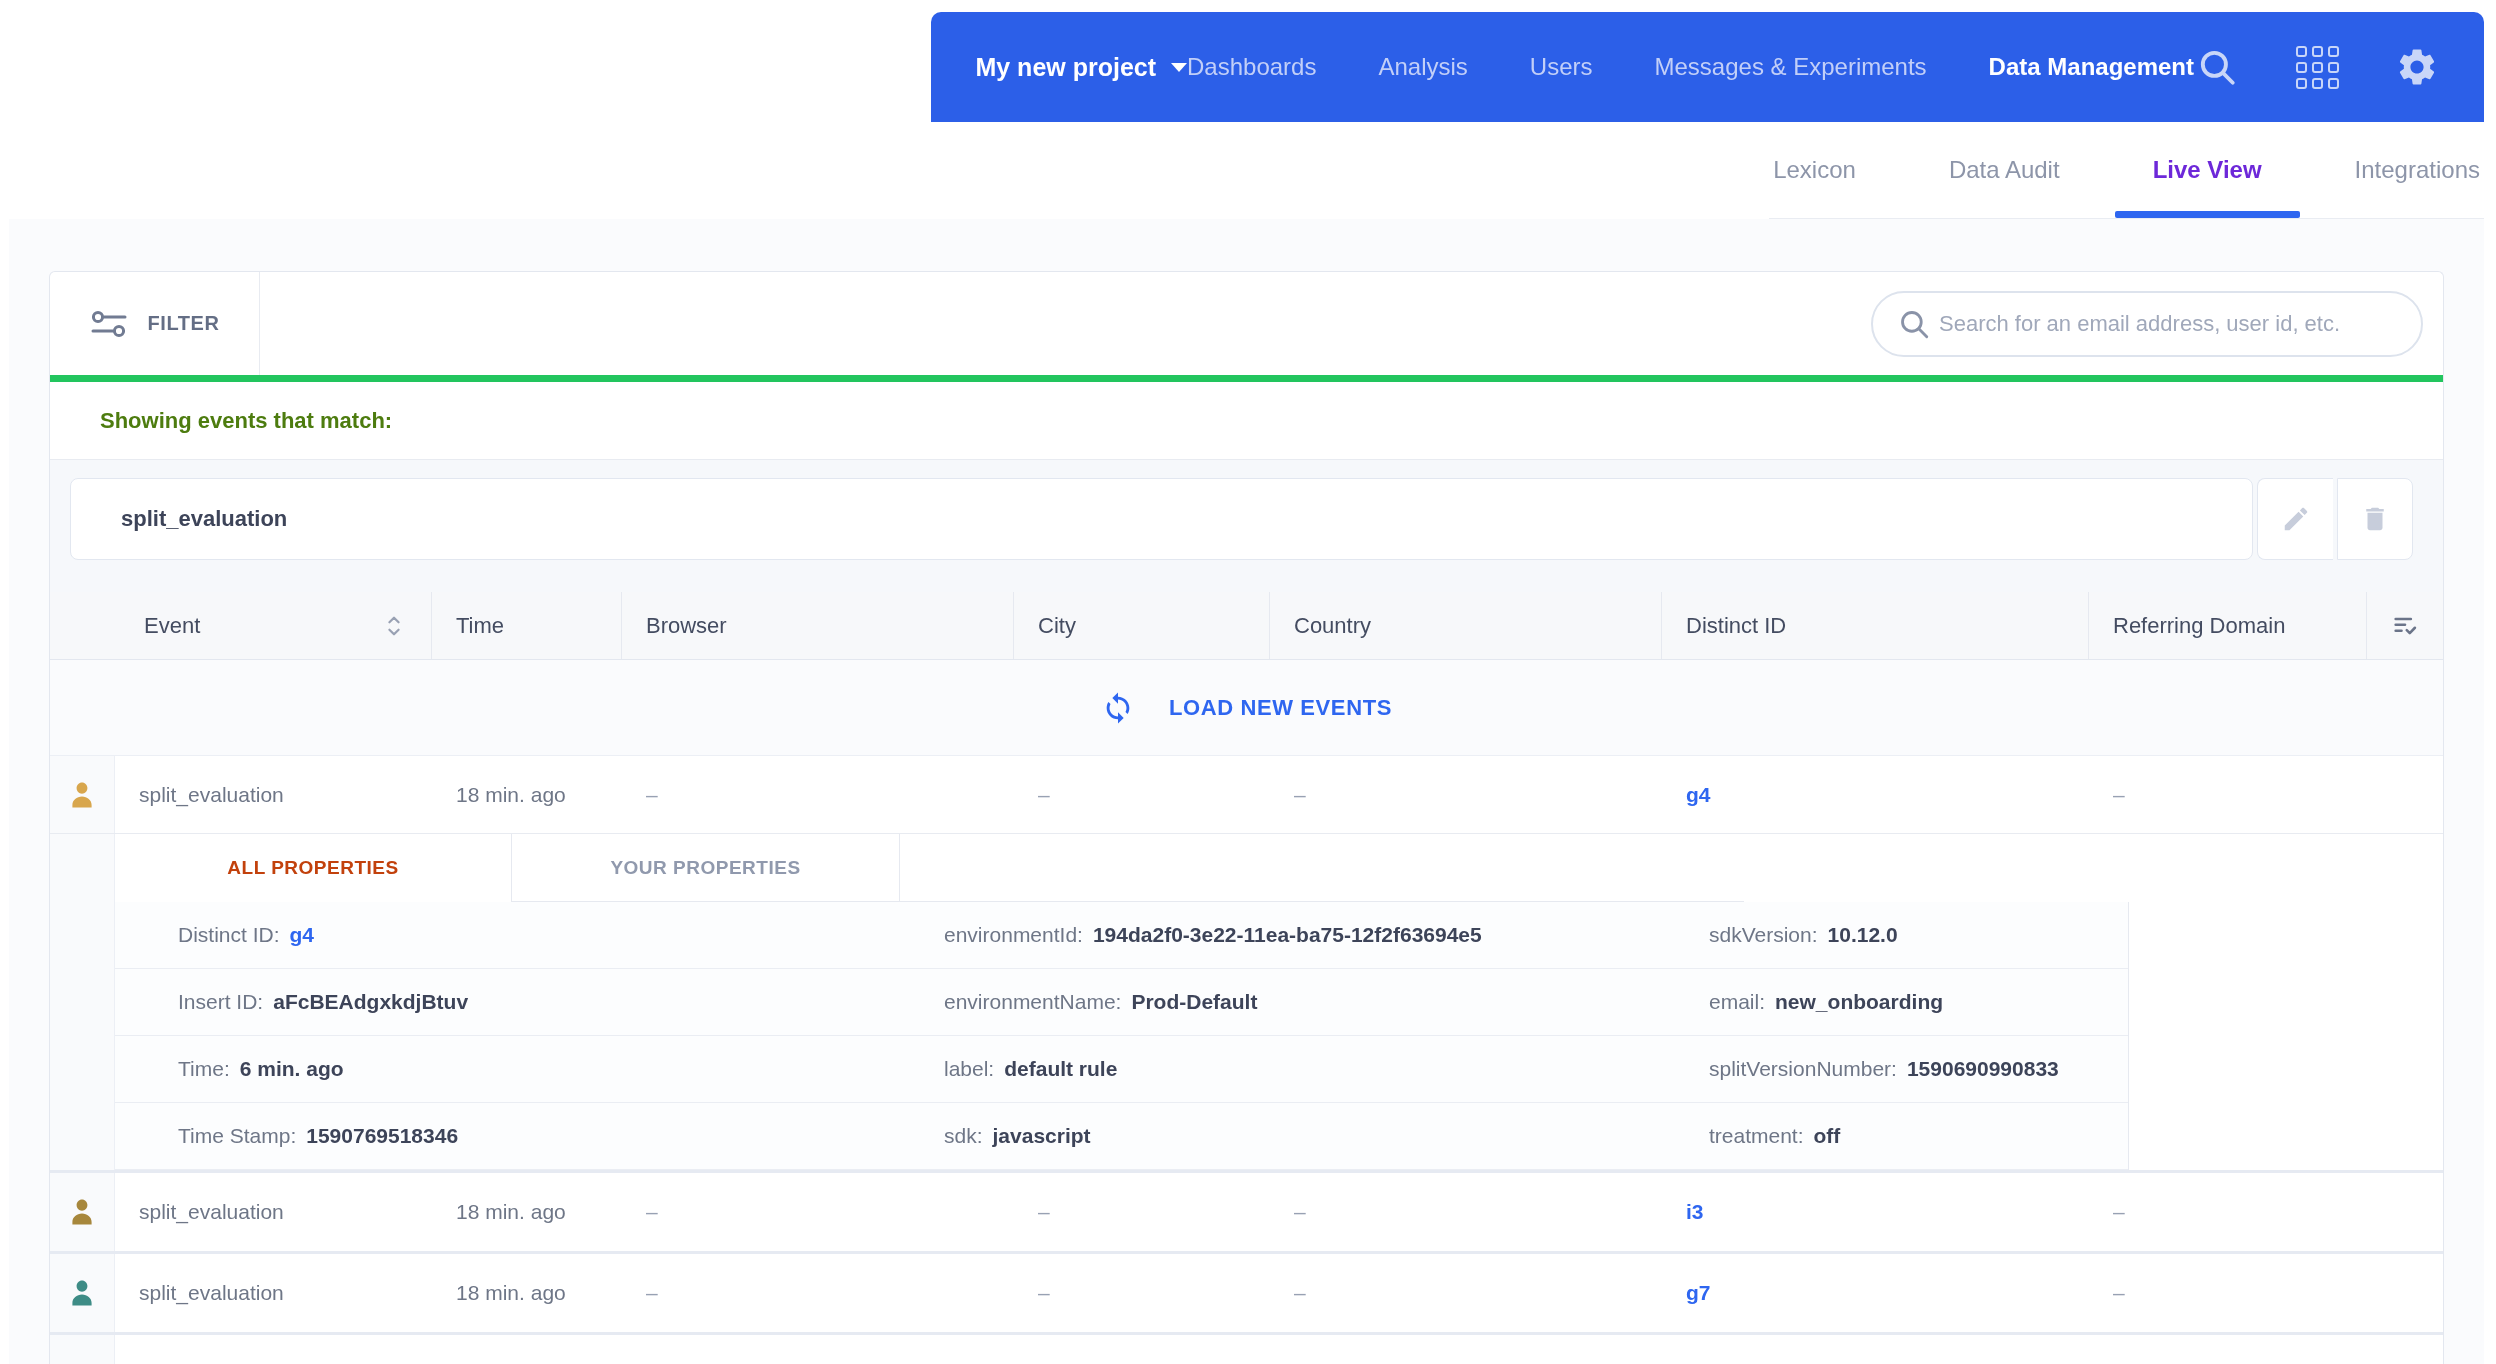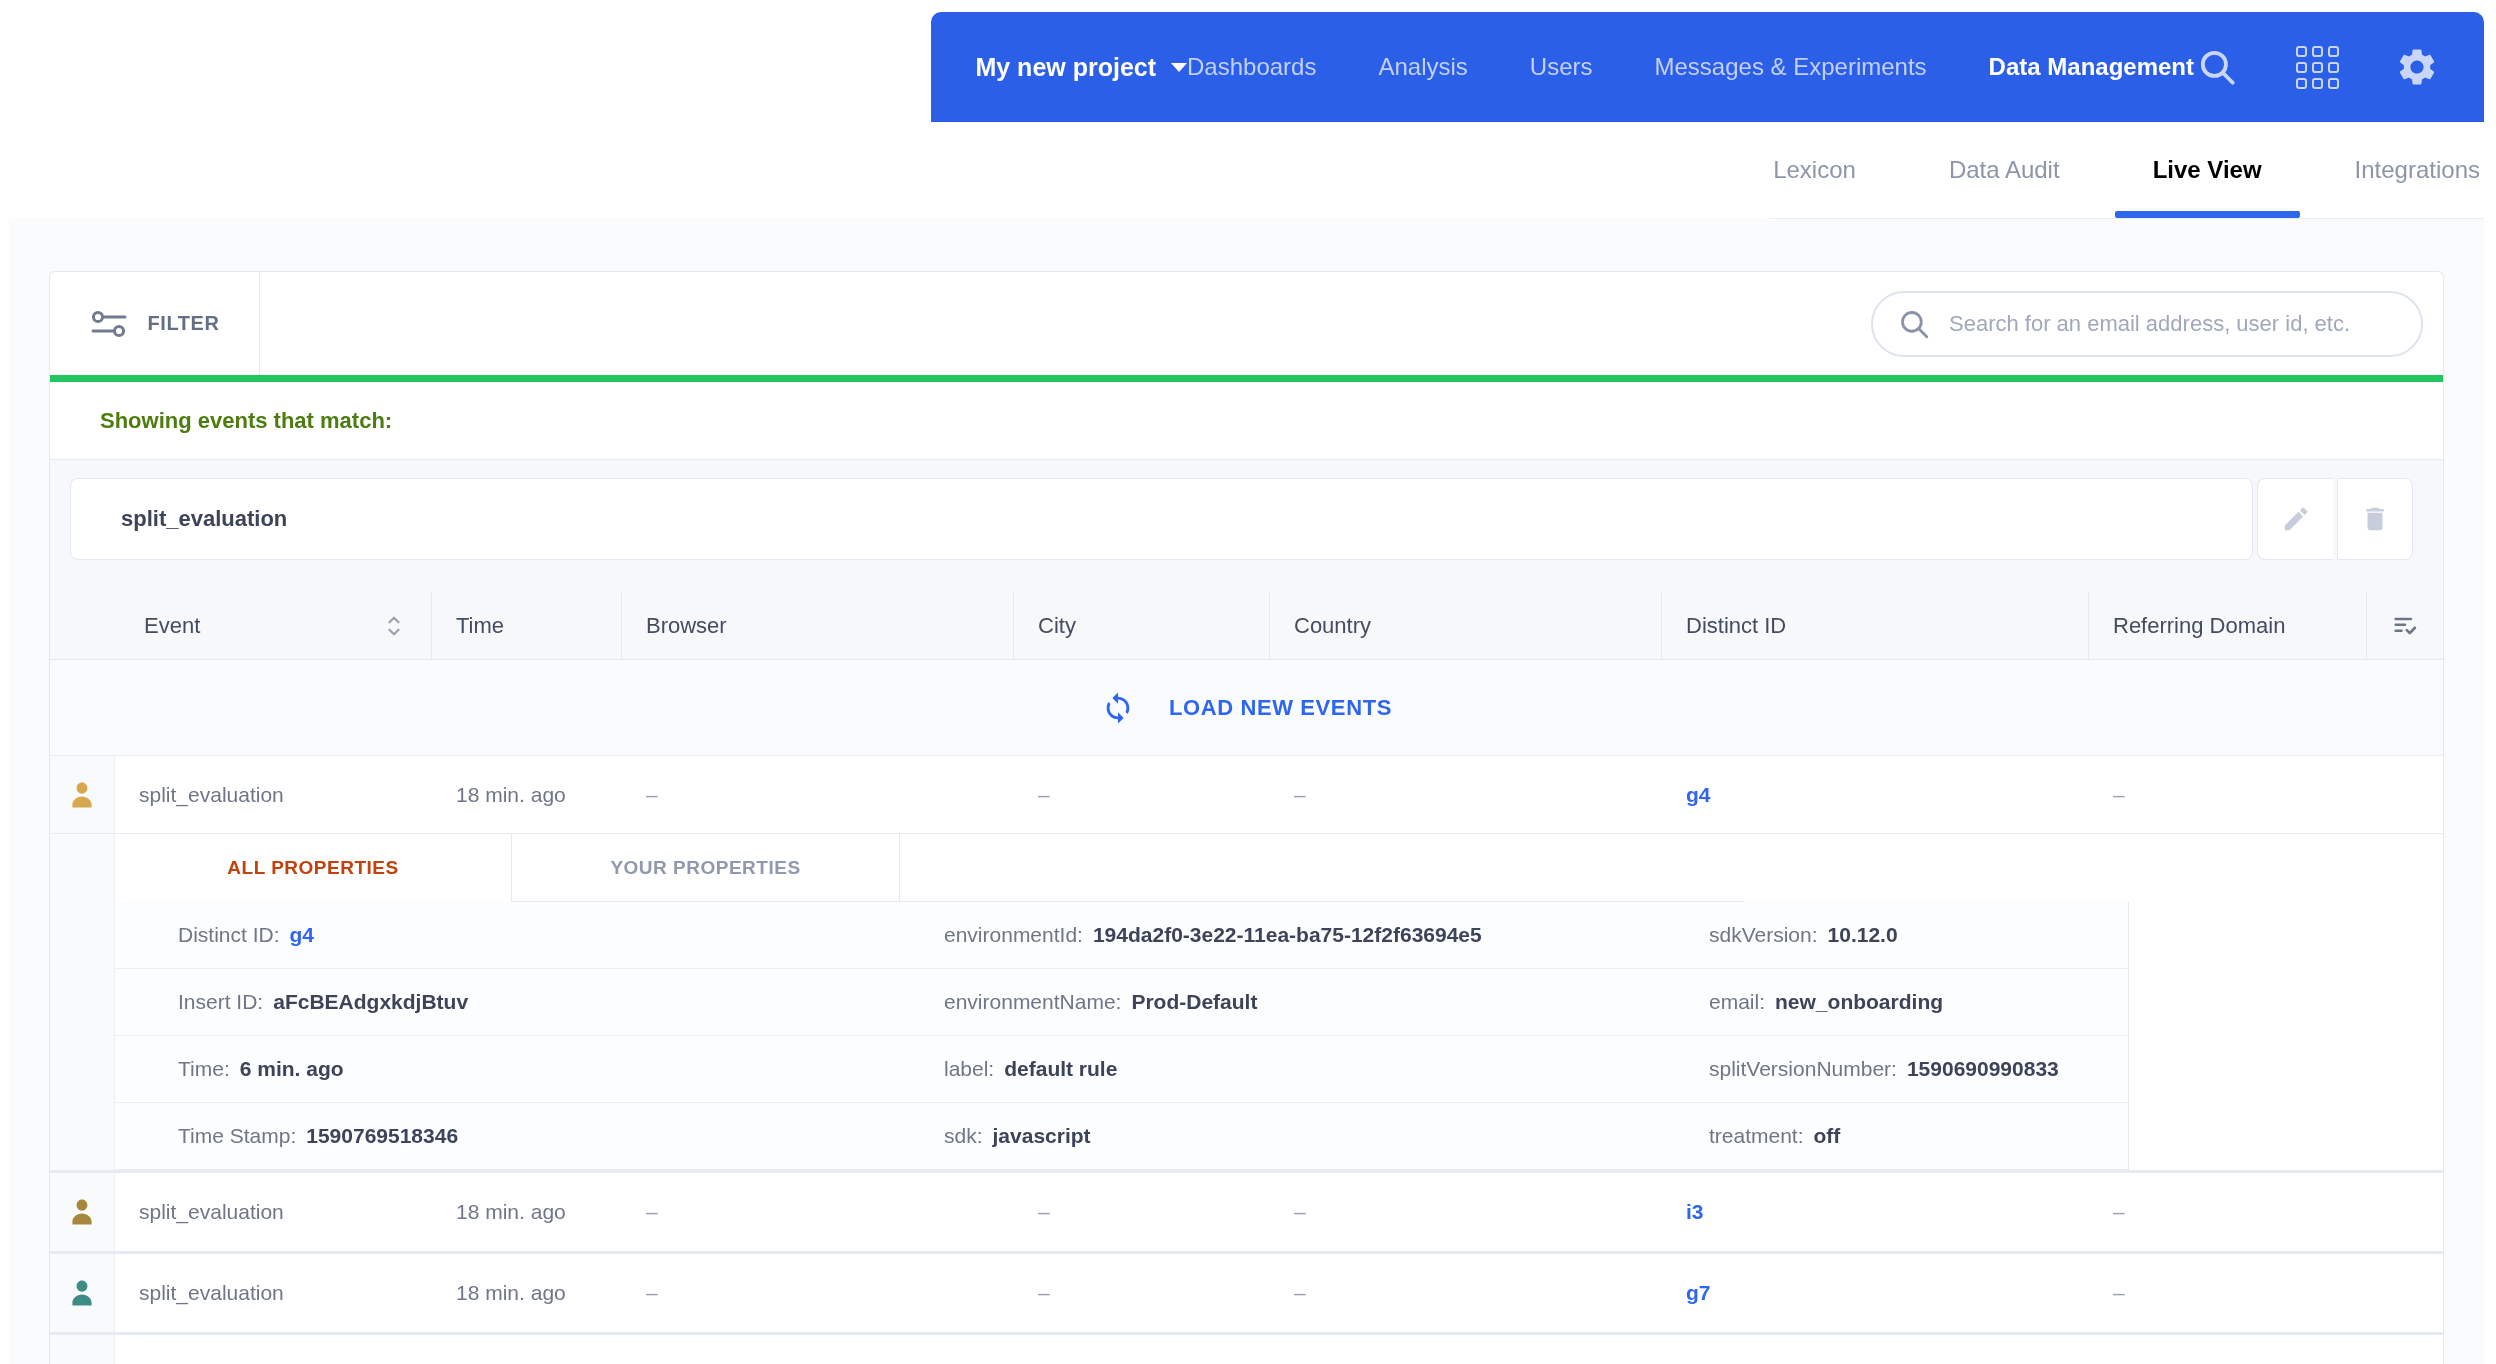--- a/index.html
+++ b/index.html
@@ -19,36 +19,36 @@
   .nav-item.active { color:#fff; font-weight:bold; }
   .nav-icons { display:flex; gap:54px; align-items:center; }
   .nav-iconbtn { width:46px; height:46px; display:flex; align-items:center; justify-content:center; cursor:pointer; }
   .grid-icon { display:grid; grid-template-columns:repeat(3,11px); grid-template-rows:repeat(3,11px); gap:5px; }
   .grid-icon span { border:2.5px solid #c9d6f8; border-radius:3px; }
 
   
   .subtabs { flex:0 0 97px; background:#fff; border-bottom:1px solid #e9ecf2;
     display:flex; align-items:stretch; justify-content:center; gap:85px; font-size:24px; color:#8d95a9; }
   .subtab { display:flex; align-items:center; position:relative; padding:0 4px; cursor:pointer; }
-  .subtab.active { color:#000000; font-weight:bold; }
+  .subtab.active { color:#6d28d9; font-weight:bold; }
   .subtab.active::after { content:""; position:absolute; left:-34px; right:-34px; bottom:0;
     height:7px; background:#2e66f0; border-radius:2px; }
 
   
   .content { flex:1; background:#fafbfd; padding:52px 40px 0; }
   .card { background:#fff; border:1px solid #e3e7ef; border-bottom:none;
     border-radius:6px 6px 0 0; height:100%; overflow:hidden; }
 
   .filterbar { height:110px; display:flex; align-items:center; border-bottom:7px solid #22c55e; }
   .filter-btn { width:210px; height:100%; display:flex; align-items:center; justify-content:center;
     gap:18px; border-right:1px solid #e8ebf1; color:#646e85; font-weight:bold; font-size:20px;
     letter-spacing:.6px; cursor:pointer; }
   .search-pill { margin-left:auto; margin-right:20px; width:552px; height:66px;
     border:2px solid #dde3ed; border-radius:34px; display:flex; align-items:center;
-    padding:0 24px; gap:18px; }
+    padding:0 24px; gap:8px; }
   .search-pill input { border:none; outline:none; flex:1; font-size:22px; color:#4a5268;
     font-family:inherit; background:transparent; }
   .search-pill input::placeholder { color:#a0a8ba; }
 
   .showing-row { height:78px; display:flex; align-items:center; padding:0 50px;
     font-size:22px; font-weight:bold; color:#4d7c0f; border-bottom:1px solid #e8ebf1; }
 
   .chip-section { background:#f6f8fb; padding:18px 30px 32px 20px; display:flex; gap:4px; }
   .chip { flex:1; height:82px; background:#fff; border:1px solid #e2e7f0; border-radius:8px;
     display:flex; align-items:center; padding:0 50px; font-size:22px; font-weight:bold; color:#3d4459; }

